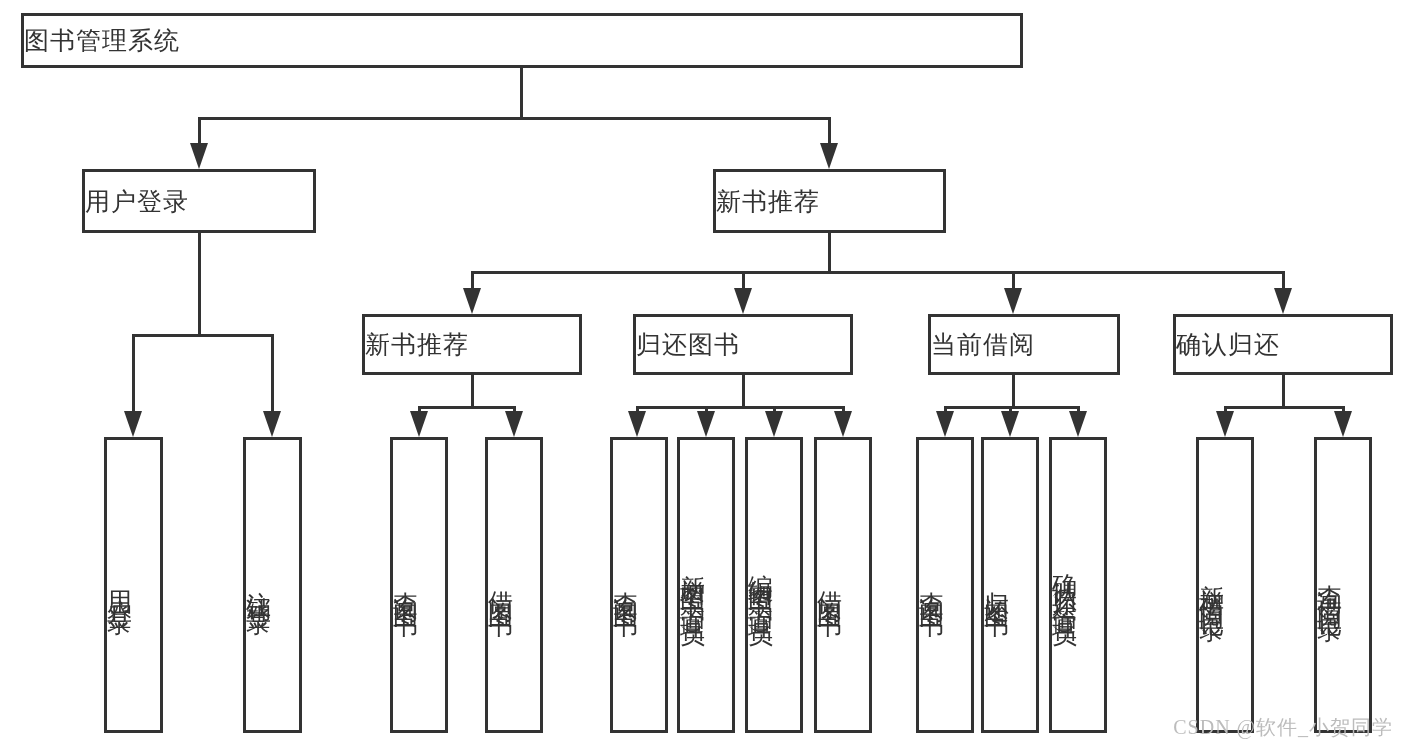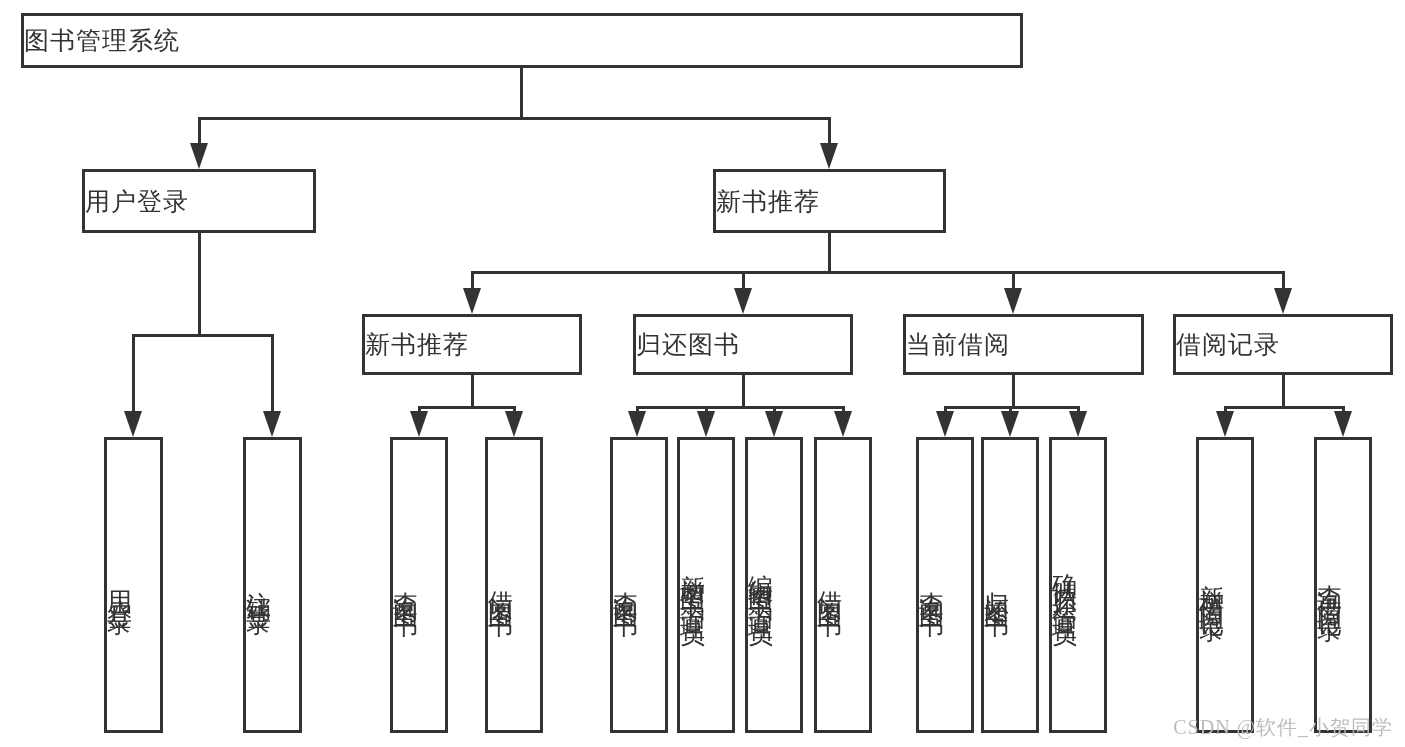--- a/index.html
+++ b/index.html
@@ -61,25 +61,25 @@
   <div class="box" style="left:713px;top:169px;width:233px;height:64px">
     <span>新书推荐</span>
   </div>
 
   <div class="box" style="left:362px;top:314px;width:220px;height:61px">
     <span>新书推荐</span>
   </div>
   <div class="box" style="left:633px;top:314px;width:220px;height:61px">
     <span>归还图书</span>
   </div>
-  <div class="box" style="left:903px;top:314px;width:241px;height:61px">
+  <div class="box" style="left:928px;top:314px;width:192px;height:61px">
     <span>当前借阅</span>
   </div>
   <div class="box" style="left:1173px;top:314px;width:220px;height:61px">
-    <span>借阅记录</span>
+    <span>确认归还</span>
   </div>
 
   <div class="box vbox" style="left:104px;top:437px;width:59px;height:296px">
     <span class="vtext">用户登录</span>
   </div>
   <div class="box vbox" style="left:243px;top:437px;width:59px;height:296px">
     <span class="vtext">注销登录</span>
   </div>
 
   <div class="box vbox" style="left:390px;top:437px;width:58px;height:296px">

